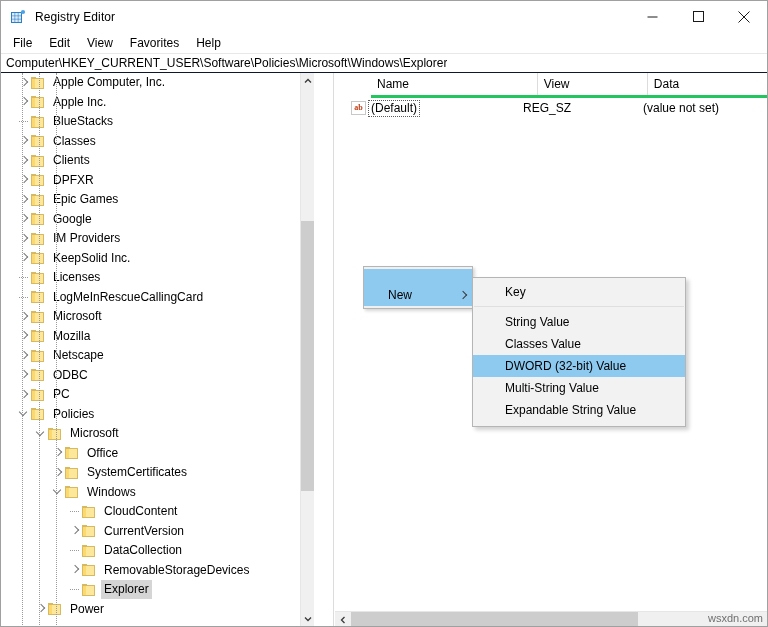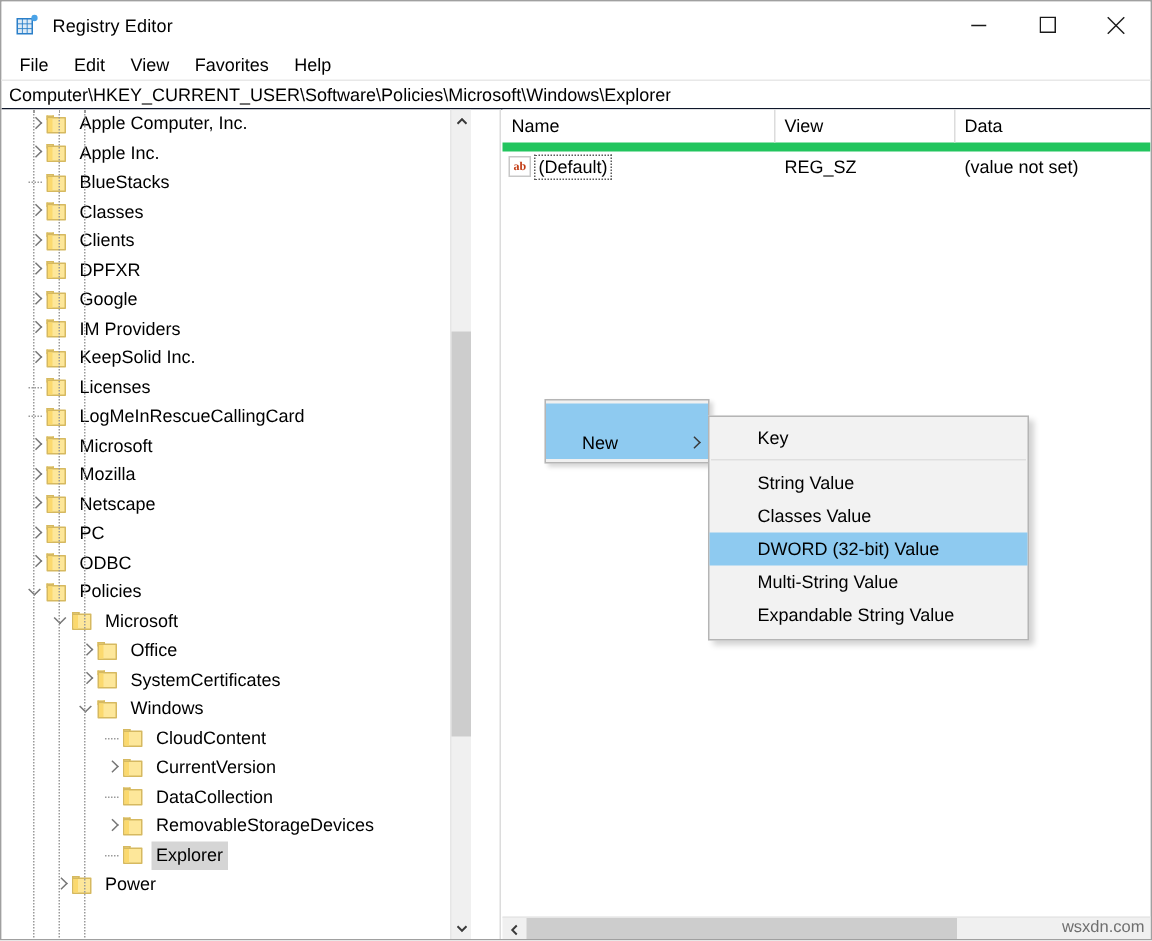--- a/index.html
+++ b/index.html
@@ -240,23 +240,24 @@
     left: 334px; top: 0;
     width: 432px;
     height: 554px;
     background: #ffffff;
     box-sizing: border-box;
   }
   .col-header {
     position: relative;
     height: 22px;
     background: #ffffff;
-    border-bottom: 6px solid #22c55e;
-    display: flex;
-    align-items: center;
+    border-bottom: 3px solid #22c55e;
+    display: flex;
+    align-items: center;
+    margin-left: 36px;
   }
   .col {
     font-size: 12px;
     color: #000;
     height: 22px;
     line-height: 22px;
     padding-left: 6px;
     box-sizing: border-box;
     border-right: 1px solid #dcdcdc;
     overflow: hidden;
@@ -267,21 +268,21 @@
   .col.c-data { width: 130px; border-right: none; }
 
   .list-row {
     display: flex;
     align-items: center;
     height: 20px;
     font-size: 12px;
     color: #000;
   }
   .cell { padding-left: 6px; box-sizing: border-box; white-space: nowrap; }
-  .cell.c-name { width: 182px; display: flex; align-items: center; padding-left: 4px; }
+  .cell.c-name { width: 182px; display: flex; align-items: center; padding-left: 16px; }
   .cell.c-type { width: 120px; }
   .cell.c-data { width: 130px; }
   .ab-icon {
     width: 15px; height: 14px;
     flex: 0 0 auto;
     margin-right: 2px;
     background: #ffffff;
     border: 1px solid #c8c8c8;
     box-sizing: border-box;
     font-size: 8px;
@@ -532,20 +533,32 @@
           <div class="tree-row">
             <div style="width: 14px; flex: 0 0 auto; height: 19px;"></div>
             <div class="tw">
               <span class="chev"></span>
             </div>
             <div class="folder">
               <span class="ftab"></span>
               <span class="fbody"></span>
               <span class="fshade"></span>
             </div>
+            <span class="tlabel">Epic Games</span>
+          </div>
+          <div class="tree-row">
+            <div style="width: 14px; flex: 0 0 auto; height: 19px;"></div>
+            <div class="tw">
+              <span class="chev"></span>
+            </div>
+            <div class="folder">
+              <span class="ftab"></span>
+              <span class="fbody"></span>
+              <span class="fshade"></span>
+            </div>
             <span class="tlabel">Google</span>
           </div>
           <div class="tree-row">
             <div style="width: 14px; flex: 0 0 auto; height: 19px;"></div>
             <div class="tw">
               <span class="chev"></span>
             </div>
             <div class="folder">
               <span class="ftab"></span>
               <span class="fbody"></span>
@@ -628,33 +641,33 @@
           <div class="tree-row">
             <div style="width: 14px; flex: 0 0 auto; height: 19px;"></div>
             <div class="tw">
               <span class="chev"></span>
             </div>
             <div class="folder">
               <span class="ftab"></span>
               <span class="fbody"></span>
               <span class="fshade"></span>
             </div>
+            <span class="tlabel">ODBC</span>
+          </div>
+          <div class="tree-row">
+            <div style="width: 14px; flex: 0 0 auto; height: 19px;"></div>
+            <div class="tw">
+              <span class="chev"></span>
+            </div>
+            <div class="folder">
+              <span class="ftab"></span>
+              <span class="fbody"></span>
+              <span class="fshade"></span>
+            </div>
             <span class="tlabel">PC</span>
-          </div>
-          <div class="tree-row">
-            <div style="width: 14px; flex: 0 0 auto; height: 19px;"></div>
-            <div class="tw">
-              <span class="chev"></span>
-            </div>
-            <div class="folder">
-              <span class="ftab"></span>
-              <span class="fbody"></span>
-              <span class="fshade"></span>
-            </div>
-            <span class="tlabel">ODBC</span>
           </div>
           <div class="tree-row">
             <div style="width: 14px; flex: 0 0 auto; height: 19px;"></div>
             <div class="tw">
               <span class="chev open"></span>
             </div>
             <div class="folder">
               <span class="ftab"></span>
               <span class="fbody"></span>
               <span class="fshade"></span>

